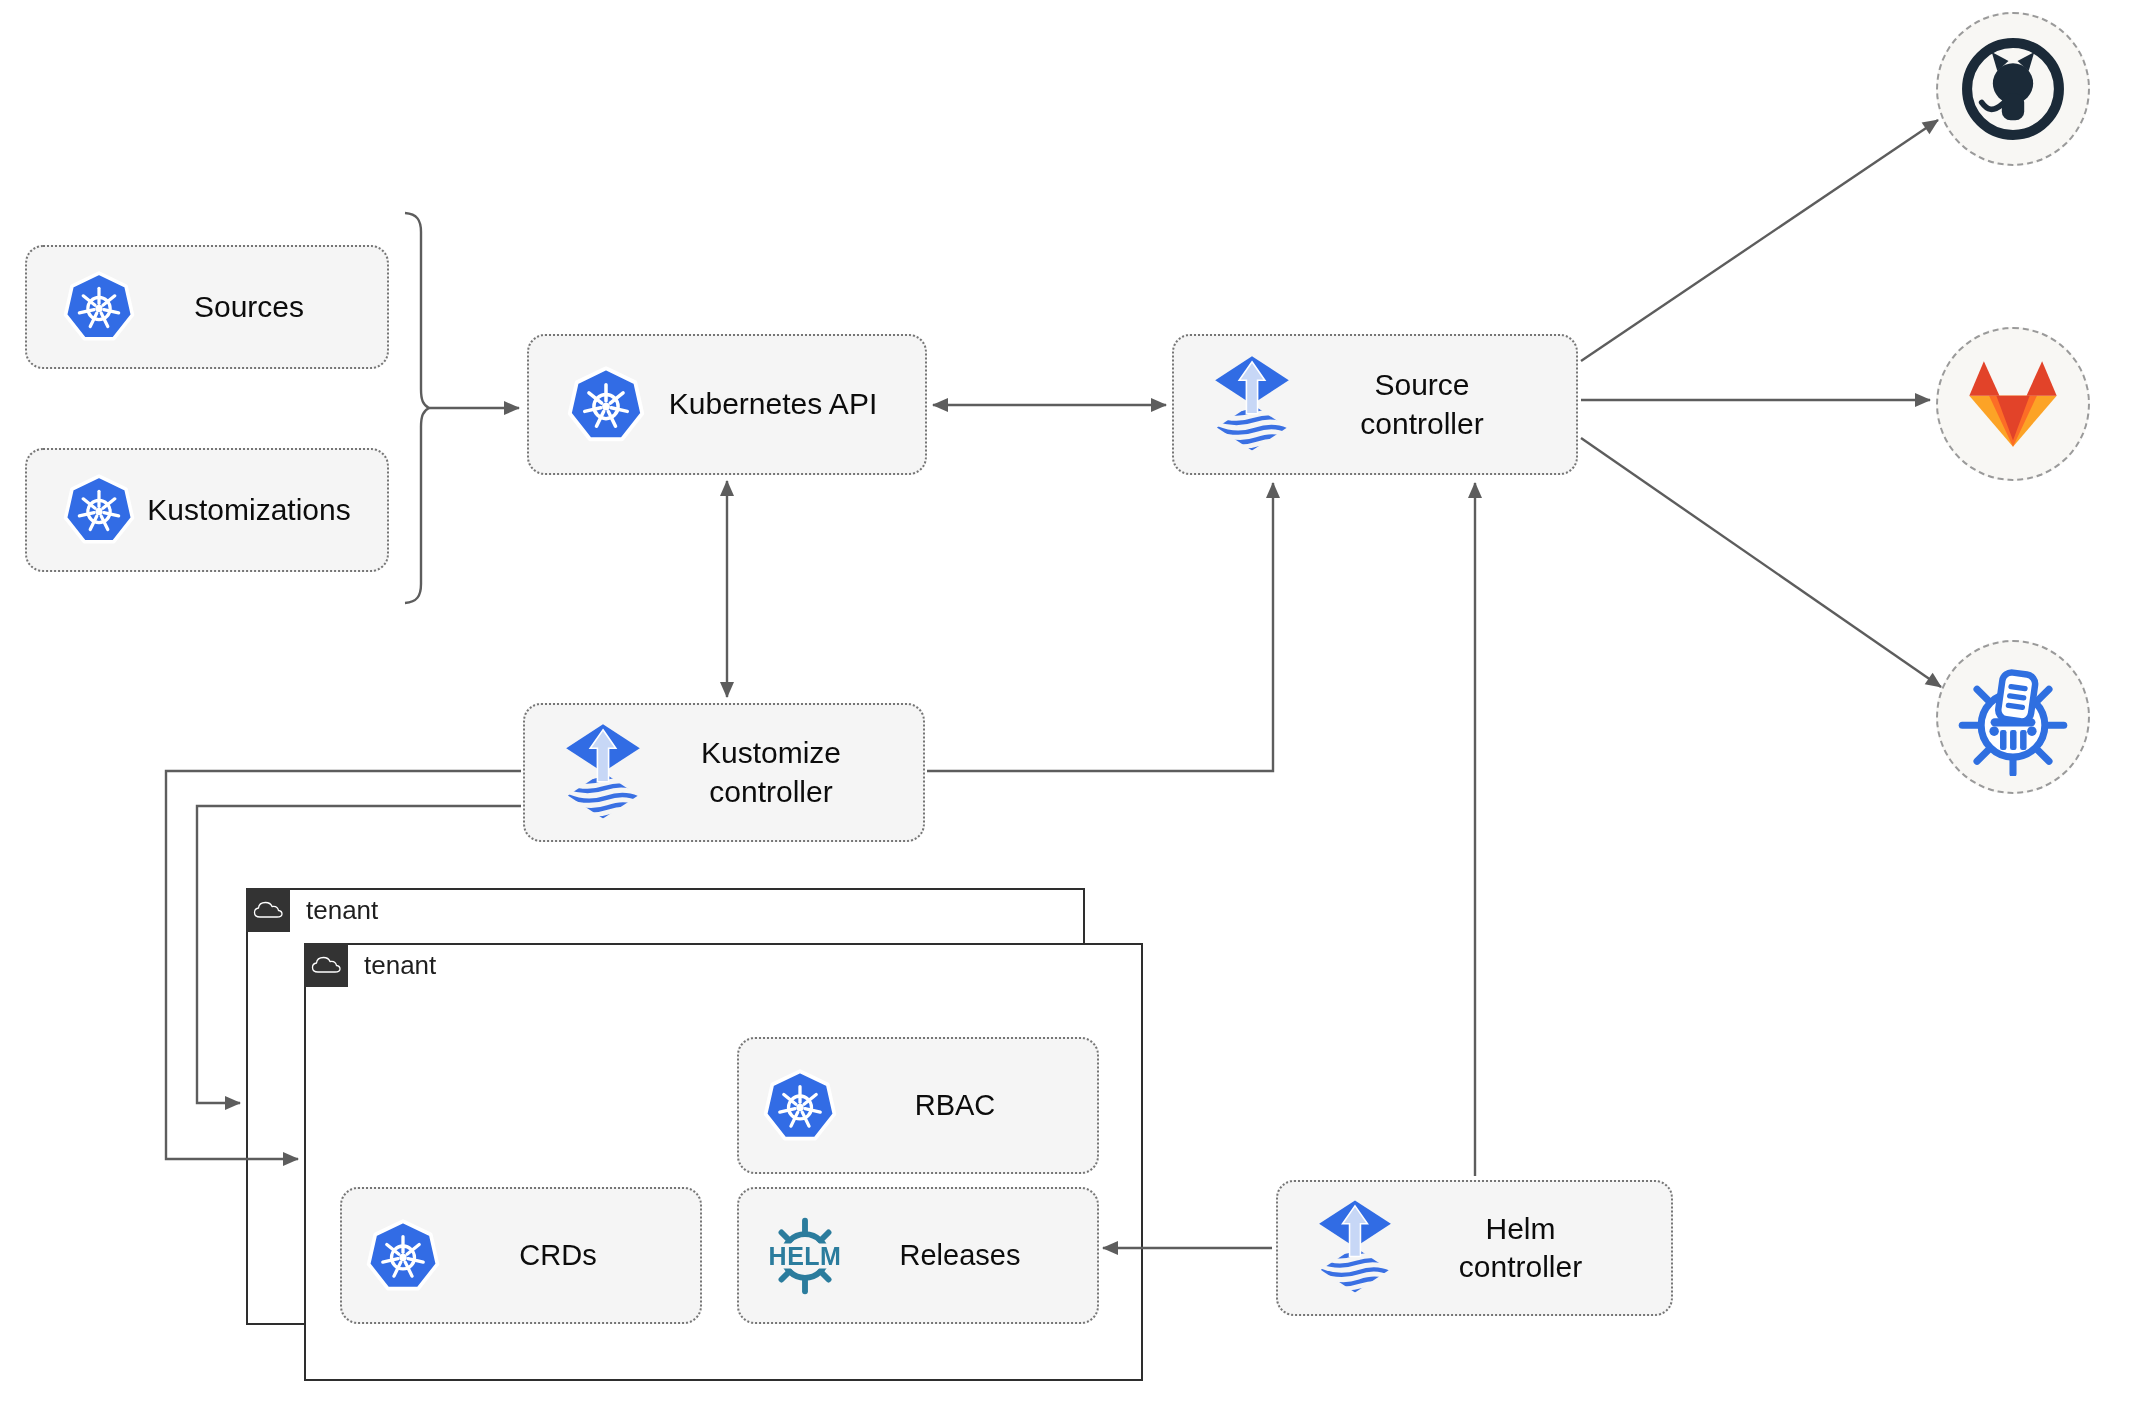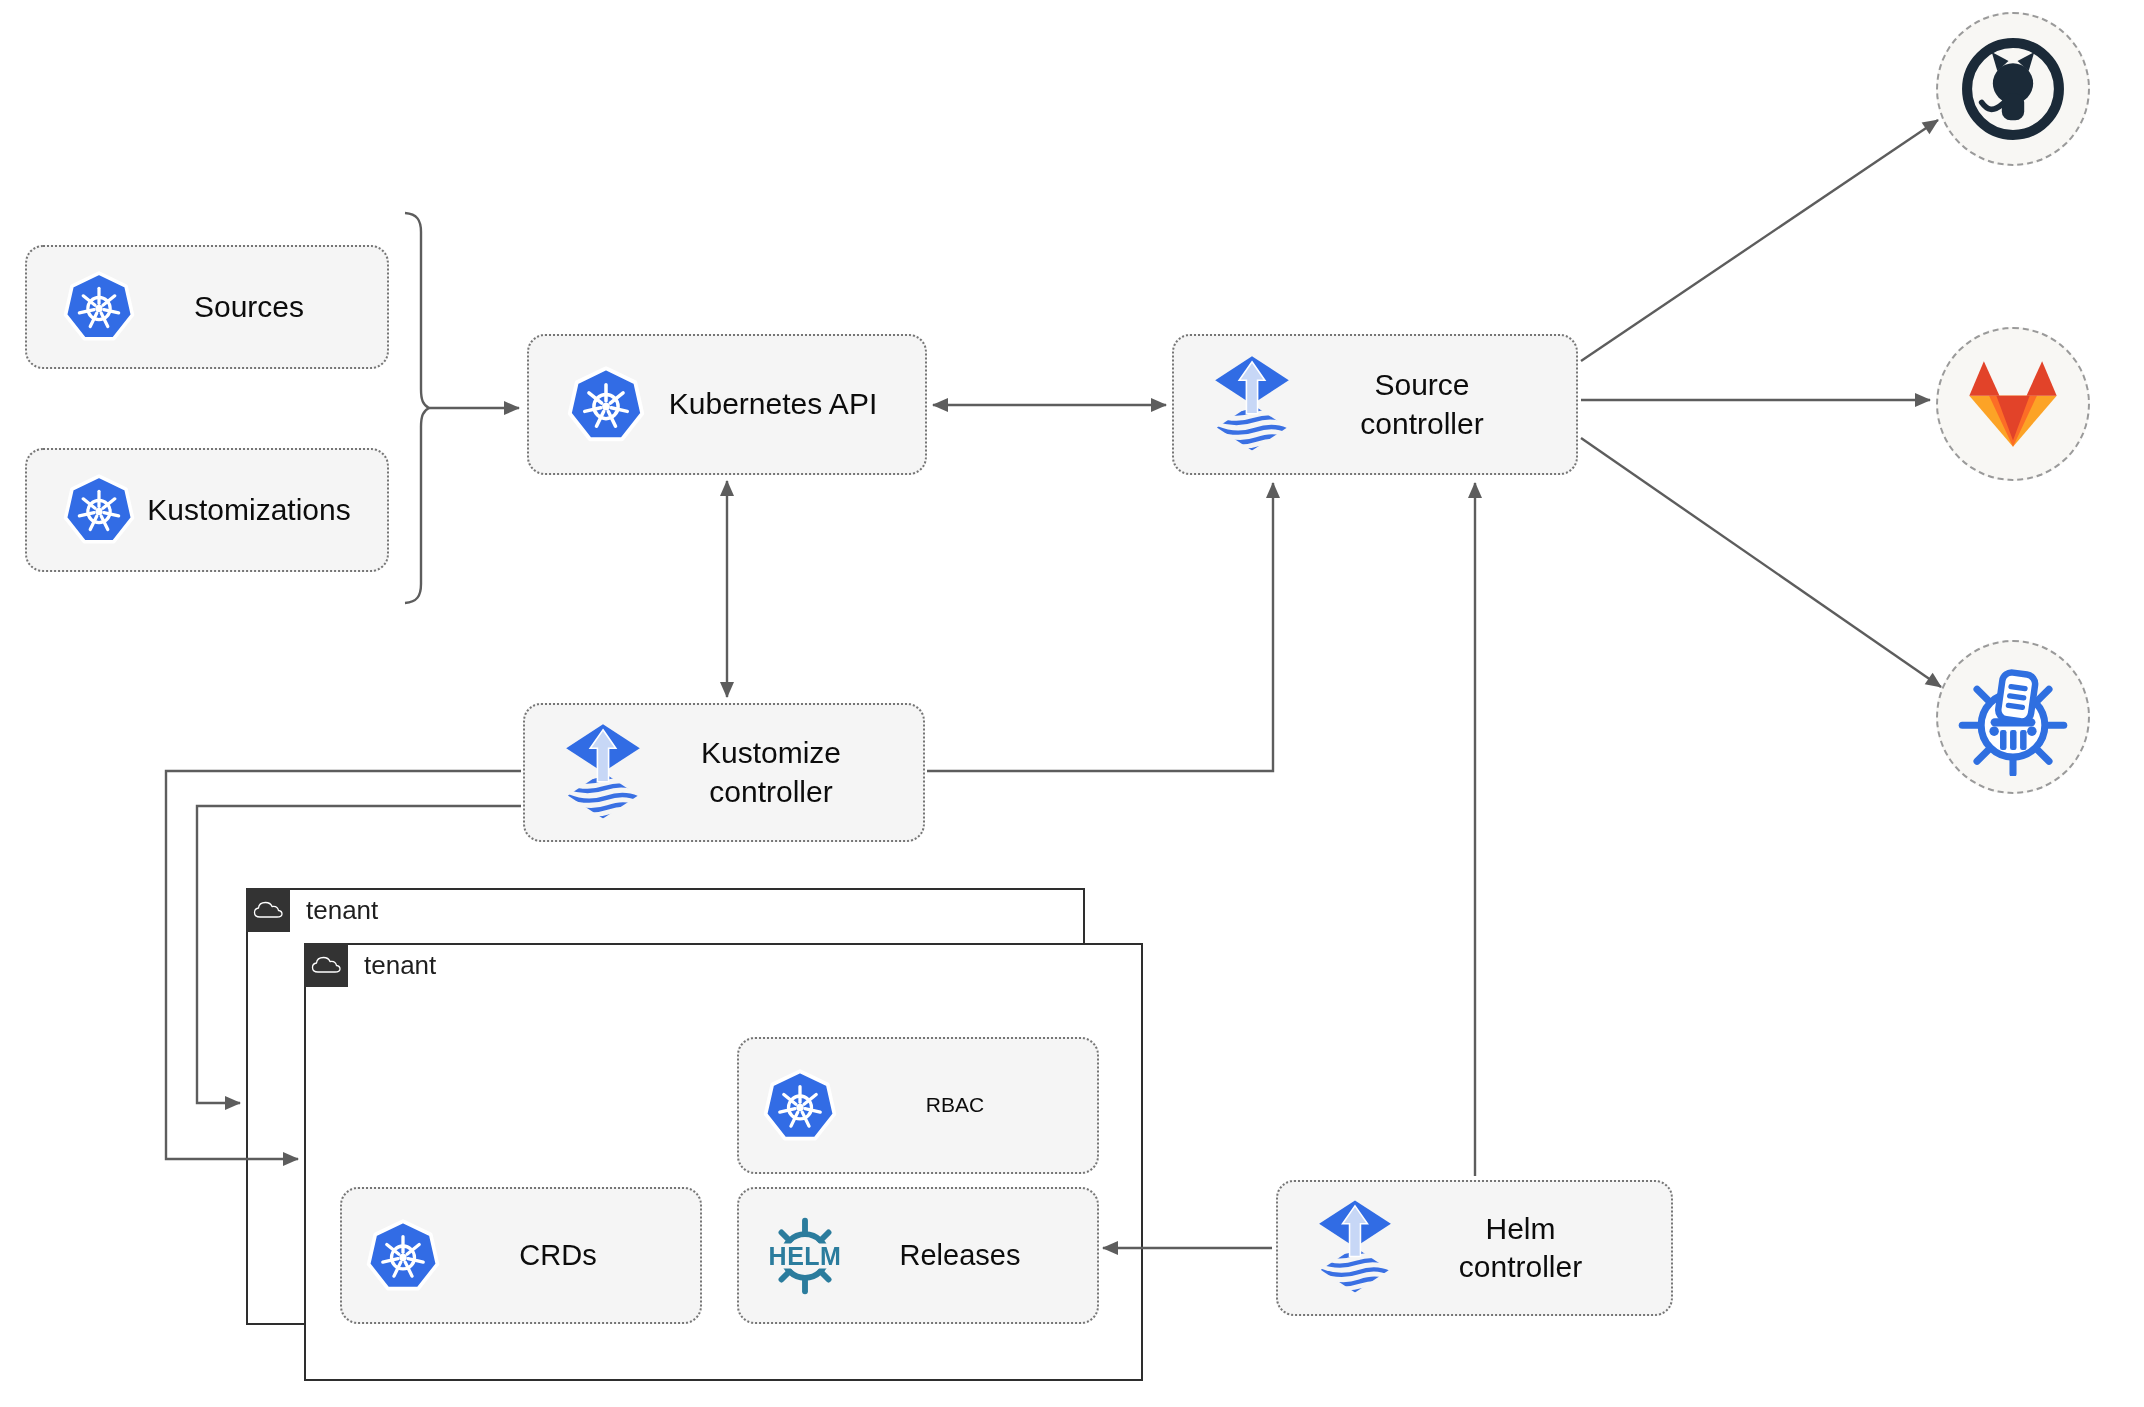--- a/index.html
+++ b/index.html
@@ -164,21 +164,21 @@
           <use href="#sym-cloud"></use>
         </svg>
     </div>
     <div class="tenant-label">tenant</div>
 
 
     <div class="node" style="left:431px; top:92px; width:362px; height:137px;">
       <svg class="icon" width="74" height="74">
           <use href="#sym-k8s"></use>
         </svg>
-      <div class="nlabel" style="font-size:21px;">RBAC</div>
+      <div class="nlabel" style="font-size:29px;">RBAC</div>
     </div>
 
     <div class="node" style="left:34px; top:242px; width:362px; height:137px;justify-content:space-between;">
       <svg class="icon" width="74" height="74">
           <use href="#sym-k8s"></use>
         </svg>
       <div class="nlabel" style="font-size:29px;">CRDs</div>
     </div>
 
     <div class="node" style="left:431px; top:242px; width:362px; height:137px;">

